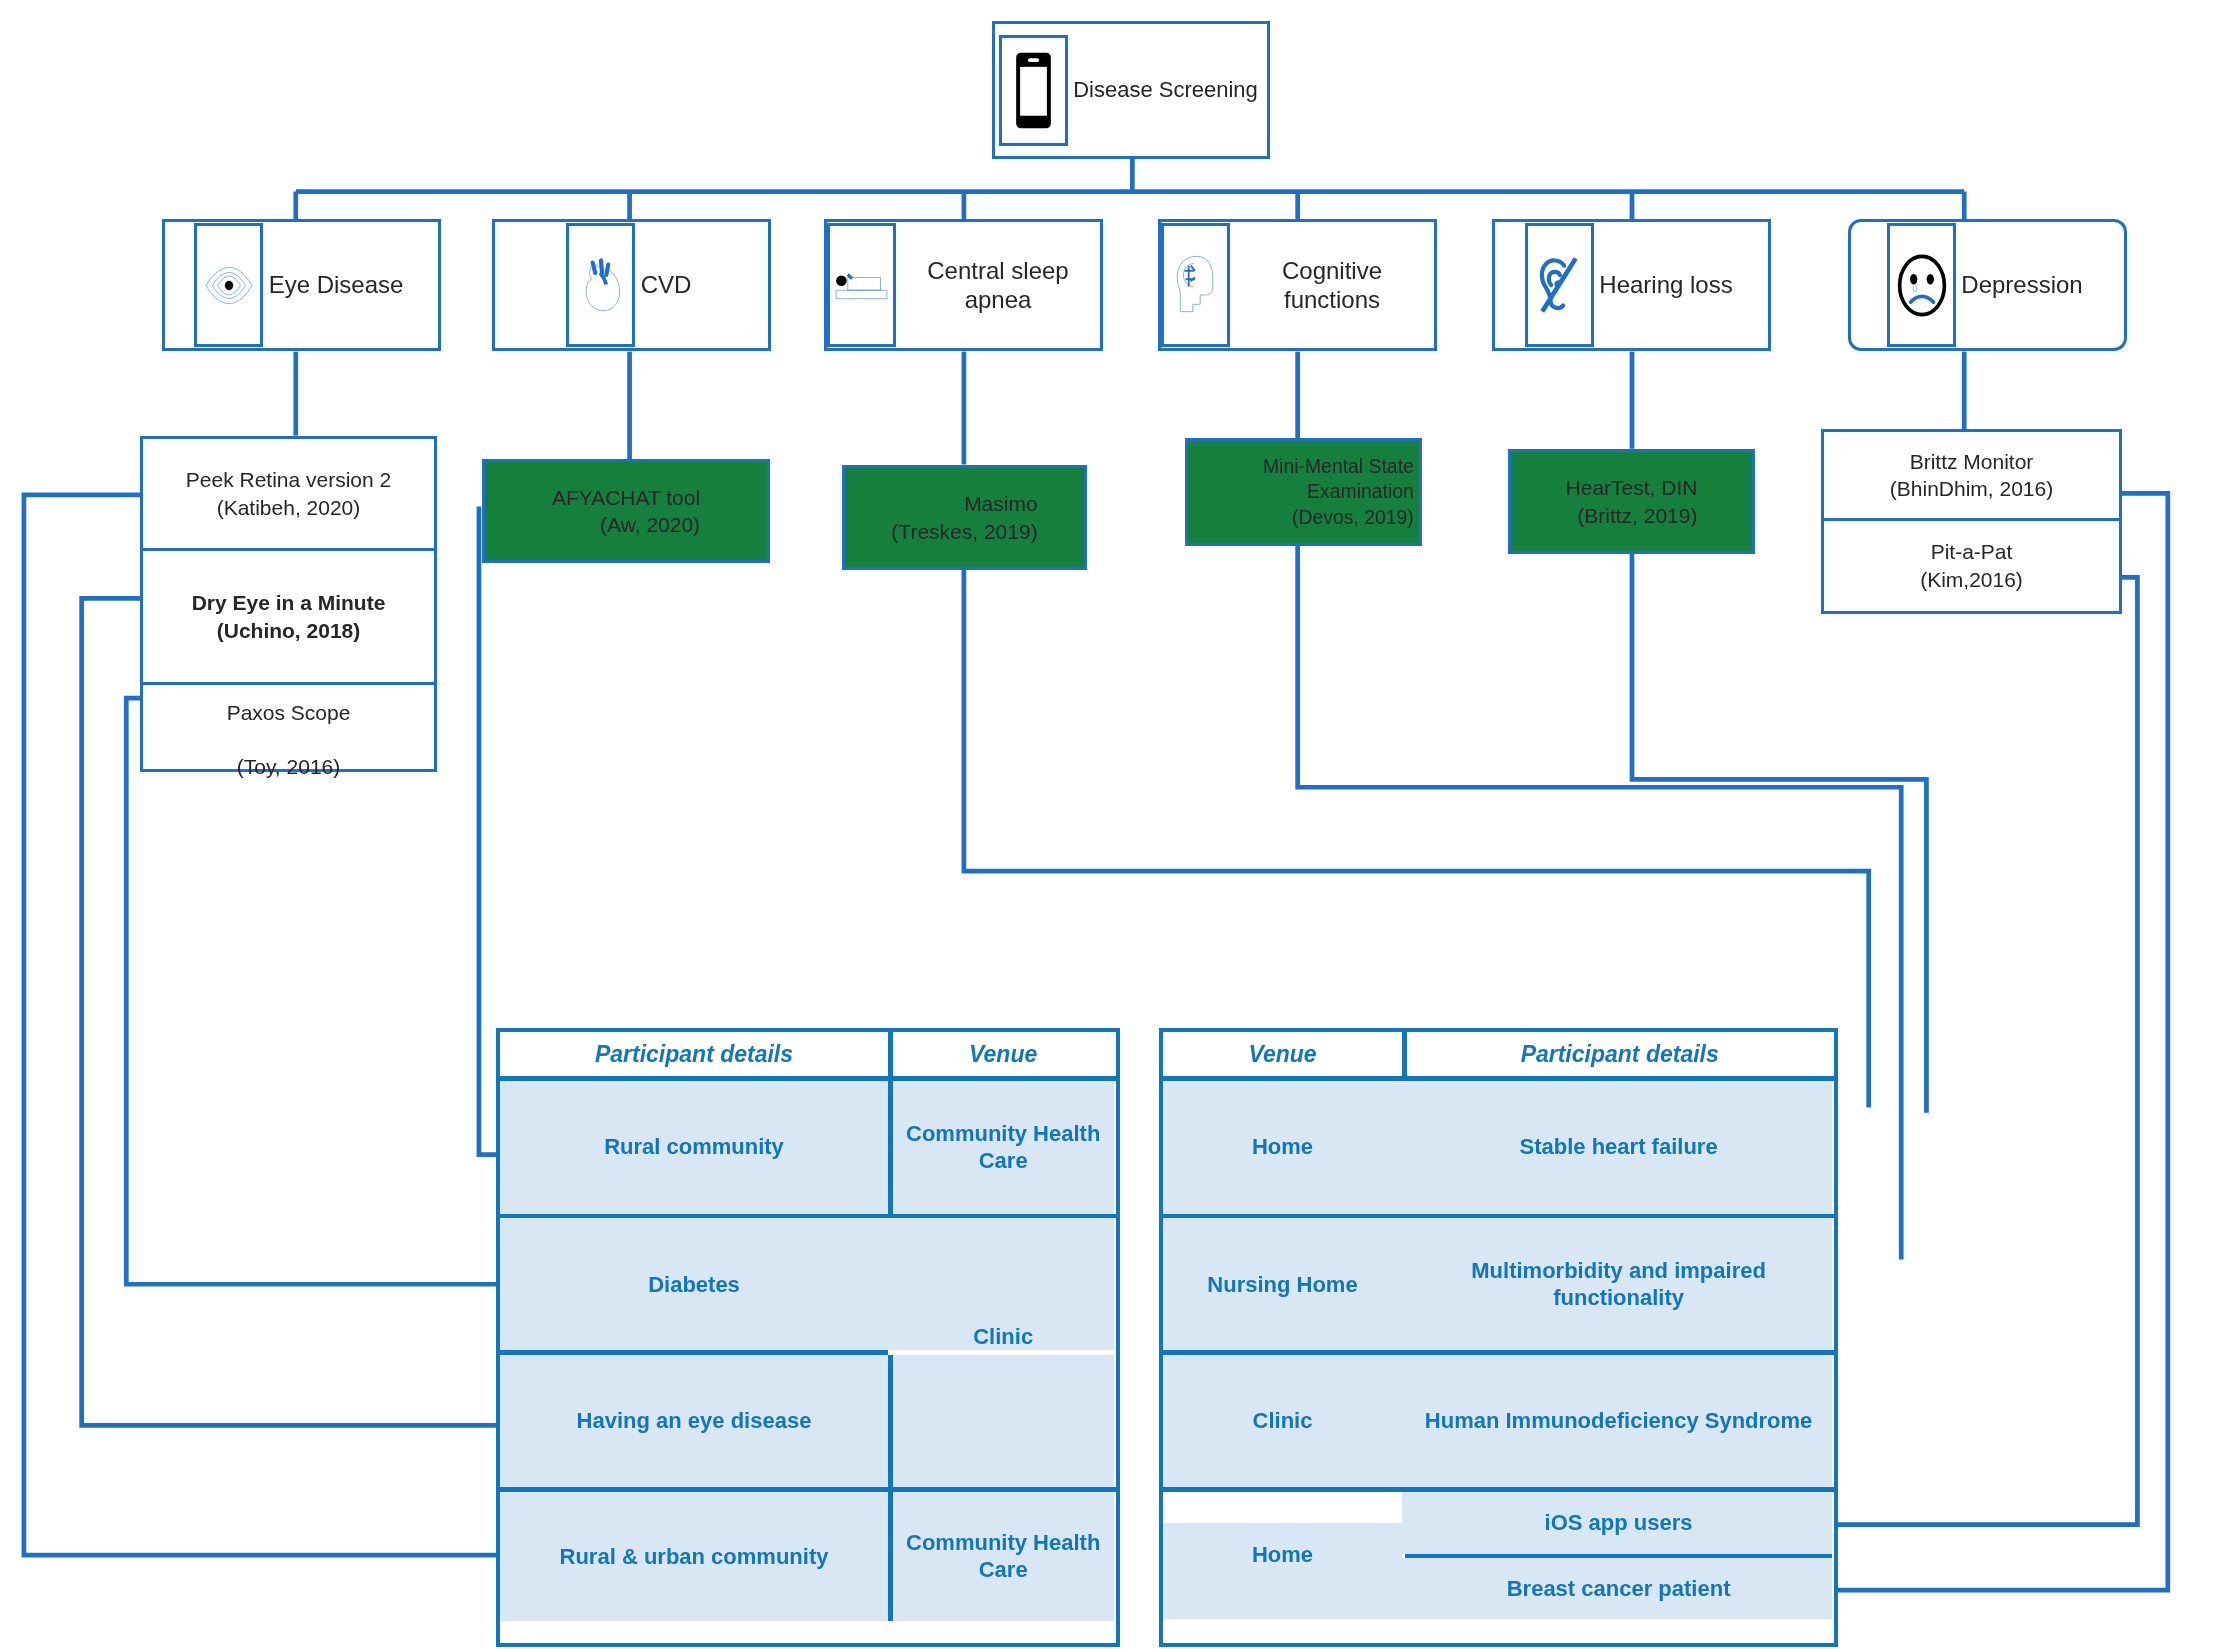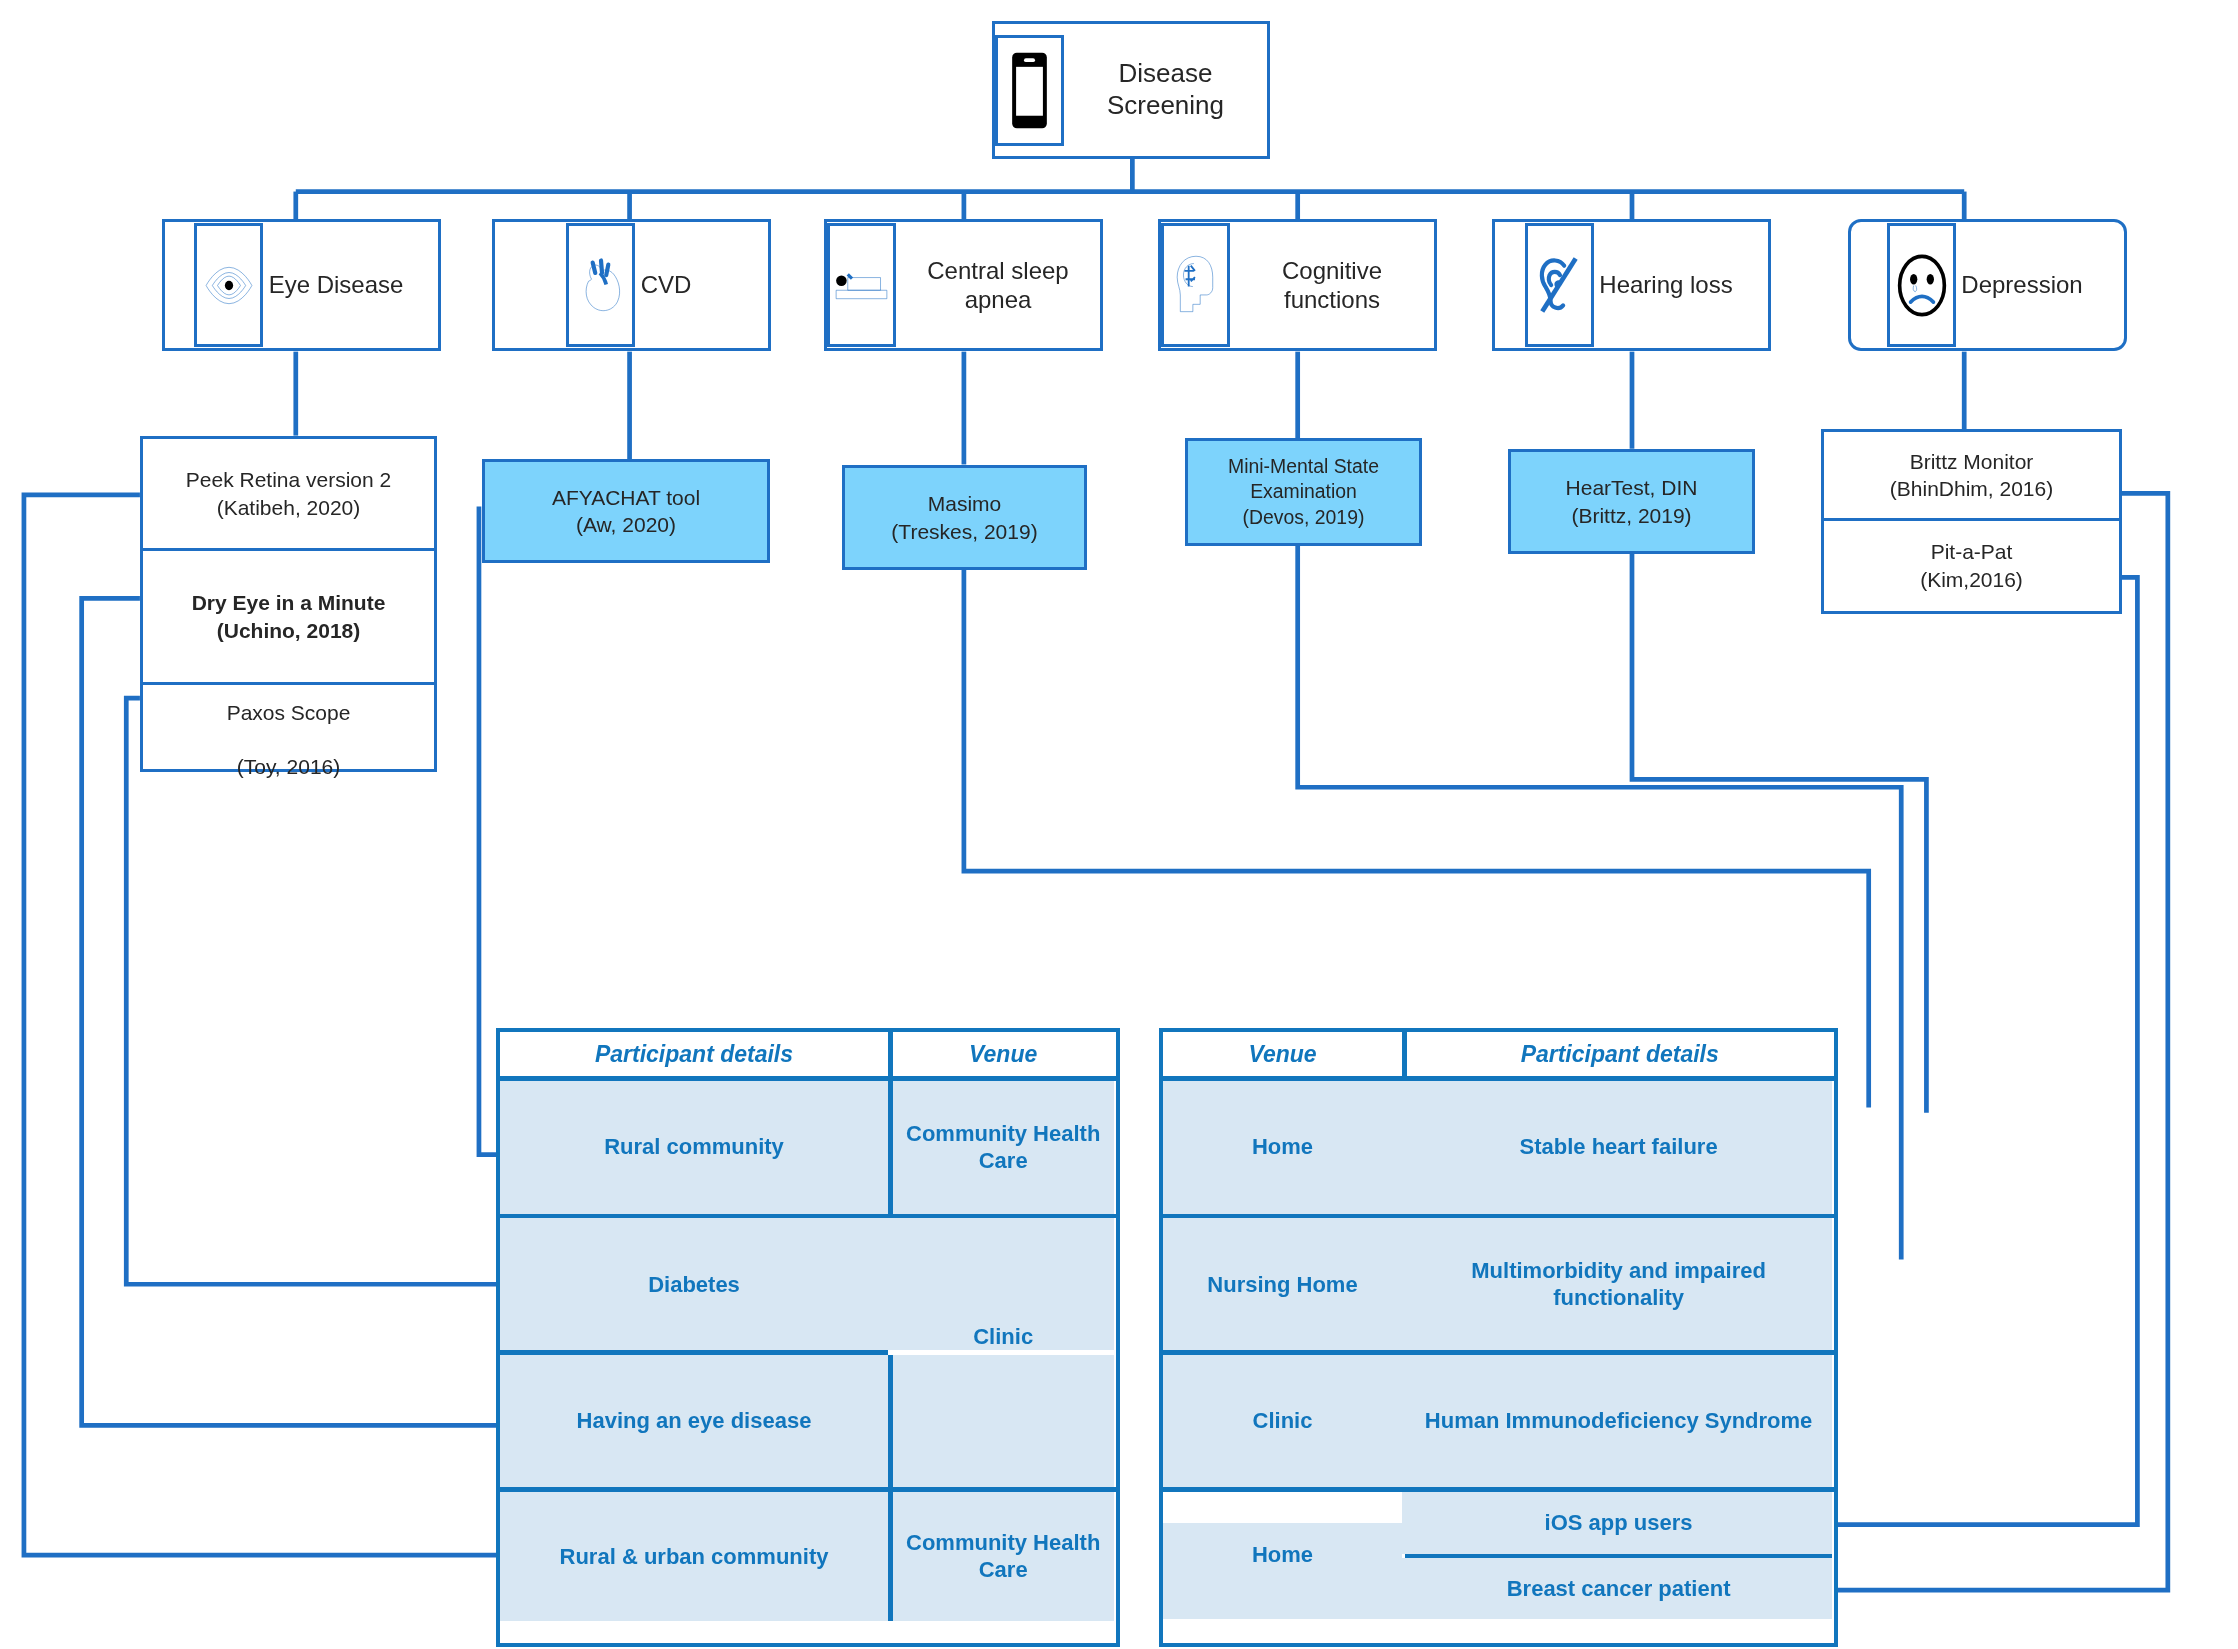--- a/index.html
+++ b/index.html
@@ -6,24 +6,24 @@
   body{font-family:"Liberation Sans",sans-serif;}
   #stage{position:relative;width:2239px;height:1649px;background:#fff;overflow:hidden;}
   #wires{position:absolute;left:0;top:0;width:2239px;height:1649px;pointer-events:none;}
 
   .node{position:absolute;box-sizing:border-box;background:#fff;border:3.7px solid #1f6fc4;
         display:flex;align-items:center;justify-content:center;}
   .node .ico{flex:0 0 auto;border:3.1px solid #1f6fc4;background:#fff;
         display:flex;align-items:center;justify-content:center;}
   .node .lbl{font-size:24px;color:#262626;text-align:center;line-height:1.22;padding:0 5.2px;}
 
-  .root .lbl{font-size:26px;}
-
-  .leaf{position:absolute;box-sizing:border-box;background:#7dd3fc;border:3.1px solid #1f6fc4;
-        display:flex;align-items:center;justify-content:center;text-align:center;
+  .root .lbl{font-size:22px;}
+
+  .leaf{position:absolute;box-sizing:border-box;background:#15803d;border:3.1px solid #1f6fc4;
+        display:flex;align-items:center;justify-content:center;text-align:right;
         font-size:21px;color:#262626;line-height:1.3;padding:2.1px 5.2px;}
   .leafgroup{position:absolute;box-sizing:border-box;border:3.7px solid #1f6fc4;background:#fff;}
   .leafgroup .sub{box-sizing:border-box;display:flex;align-items:center;justify-content:center;
         text-align:center;font-size:21px;color:#262626;line-height:1.3;padding:2.1px 4.2px;
         border-bottom:3.1px solid #1f6fc4;}
   .leafgroup .sub:last-child{border-bottom:none;}
 
   .tbl{position:absolute;box-sizing:border-box;border:4.7px solid #1176bd;background:#fff;}
   .trow{display:flex;}
   .tcell{box-sizing:border-box;display:flex;align-items:center;justify-content:center;

